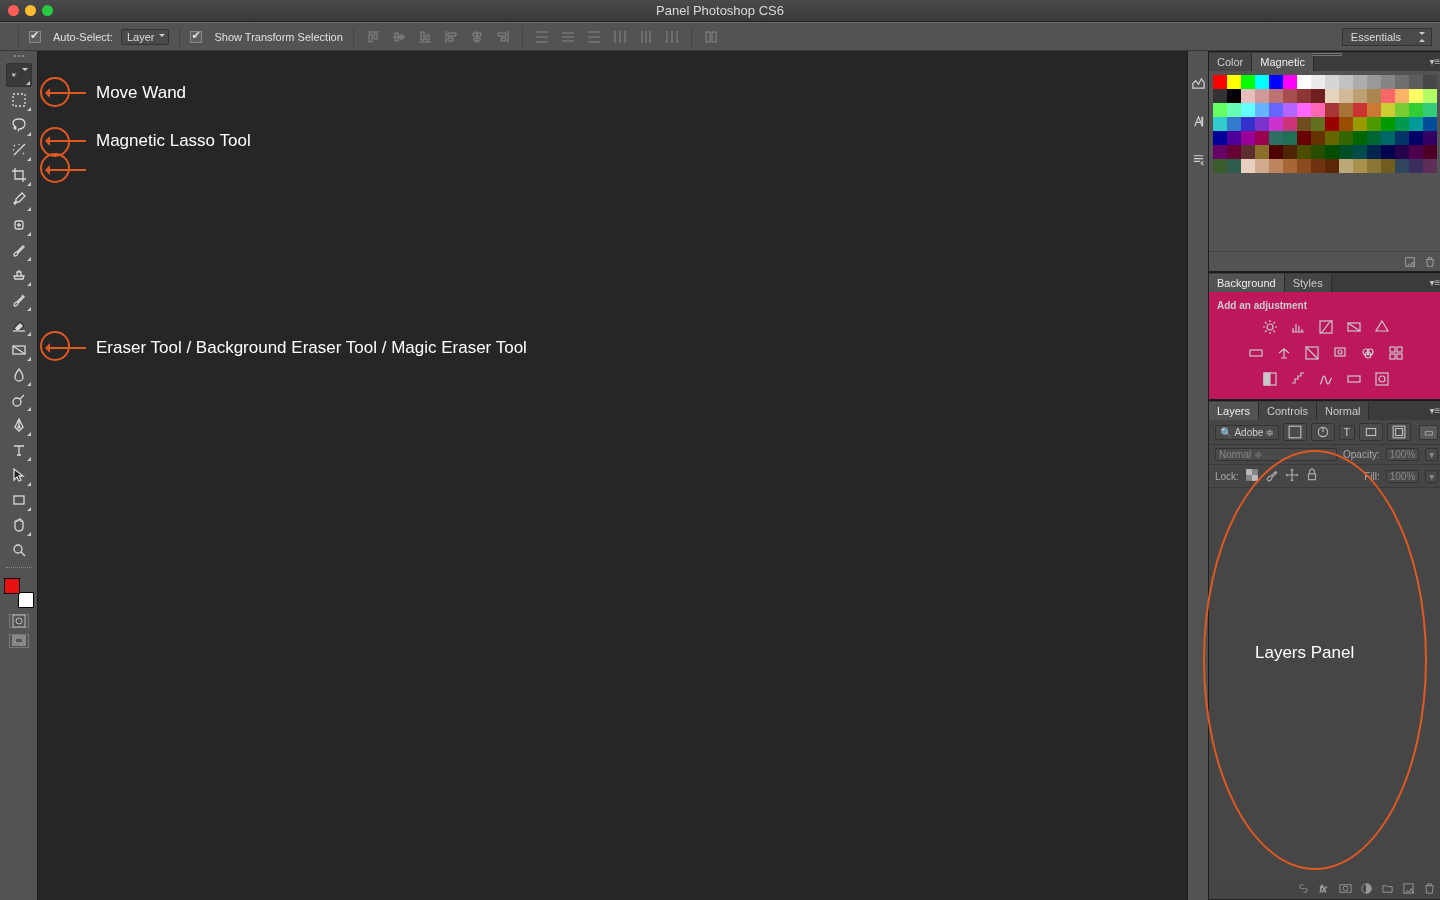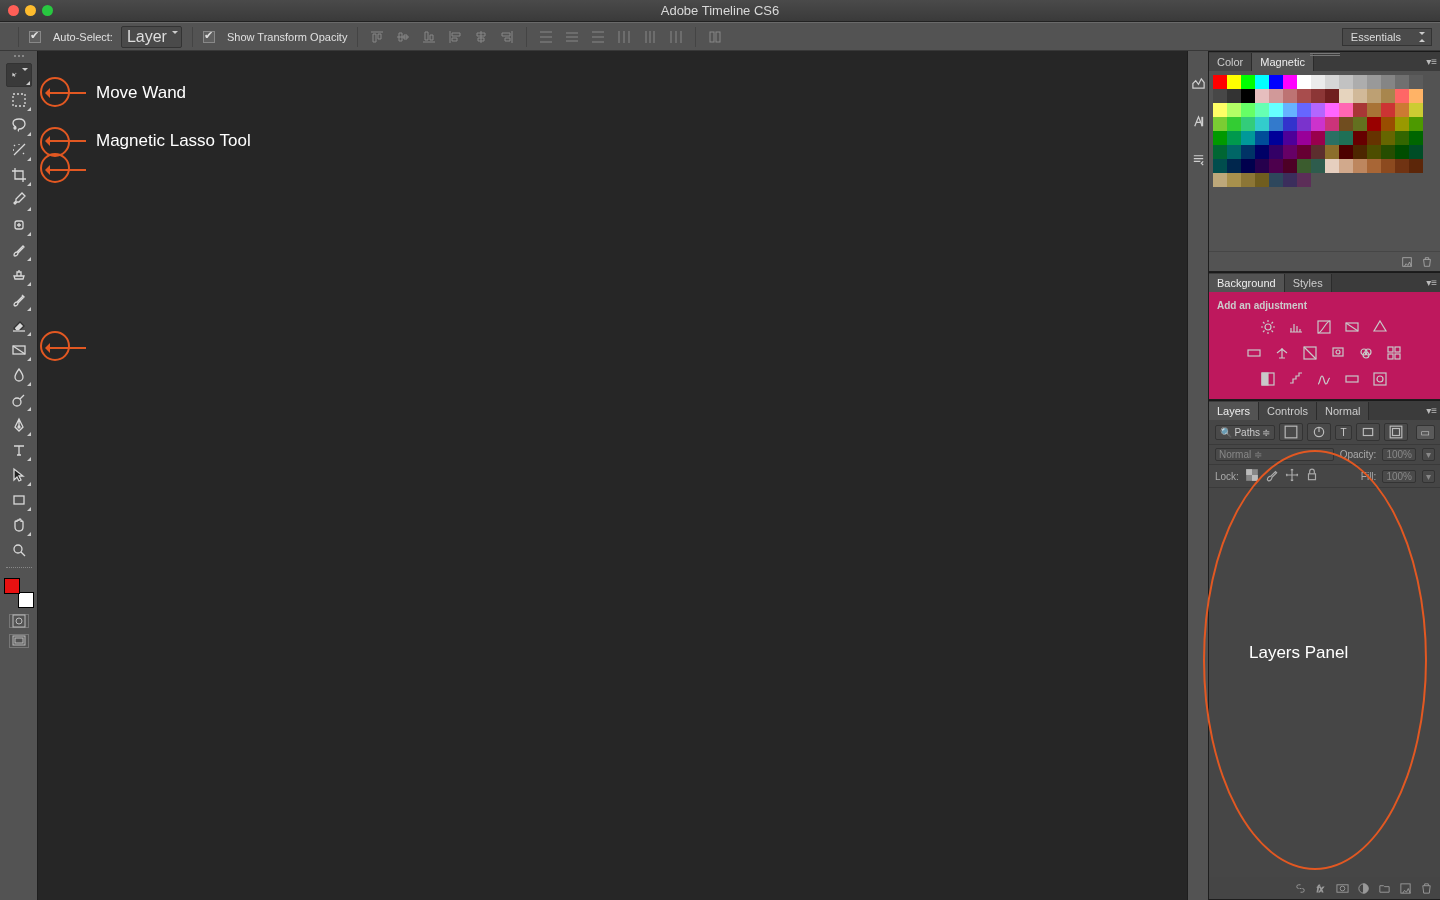--- a/index.html
+++ b/index.html
@@ -7,21 +7,21 @@
   .titlebar{height:22px;background:linear-gradient(#4a4a4a,#3a3a3a);display:flex;align-items:center;position:relative;border-bottom:1px solid #222}
   .traffic{display:flex;gap:6px;padding-left:8px}
   .tl{width:11px;height:11px;border-radius:50%}
   .red{background:#ff5f57}.yellow{background:#febc2e}.green{background:#28c840}
   .titlebar .title{position:absolute;left:50%;transform:translateX(-50%);color:#d9d9d9;font-size:13px}
   .optbar{height:29px;background:#535353;border-bottom:1px solid #383838;border-top:1px solid #6a6a6a;display:flex;align-items:center;padding:0 8px;gap:8px}
   .opt-move{display:flex;align-items:center;color:#d0d0d0}
   .sep{width:1px;height:20px;background:#444;margin:0 2px}
   .chk{width:12px;height:12px;border:1px solid #888;background:#5f5f5f;position:relative;display:inline-block;margin-right:4px}
   .chk.checked::after{content:"✔";position:absolute;top:-3px;left:0;font-size:11px;color:#e0e0e0}
-  .sel{background:#4a4a4a;border:1px solid #333;color:#ddd;font-size:16px;padding:1px 14px 1px 5px;position:relative;border-radius:2px}
+  .sel{background:#4a4a4a;border:1px solid #333;color:#ddd;font-size:11px;padding:1px 14px 1px 5px;position:relative;border-radius:2px}
   .sel::after{content:"";position:absolute;right:3px;top:4px;border:3px solid transparent;border-top-color:#ccc}
   .align-icn{width:18px;height:18px;display:inline-flex;align-items:center;justify-content:center;color:#888}
   .align-icn svg{width:14px;height:14px}
   .spacer{flex:1}
   .workspace-sel{background:#4a4a4a;border:1px solid #333;color:#ddd;font-size:11px;padding:2px 30px 2px 8px;position:relative}
   .workspace-sel::after{content:"";position:absolute;right:6px;top:3px;border:3px solid transparent;border-top-color:#ccc}
   .workspace-sel::before{content:"";position:absolute;right:6px;bottom:3px;border:3px solid transparent;border-bottom-color:#ccc}
   
   .main{display:flex;height:calc(900px - 22px - 29px)}
   .toolcol{width:38px;background:#535353;border-right:1px solid #1e1e1e;display:flex;flex-direction:column;align-items:center;padding-top:4px}
@@ -77,37 +77,37 @@
 </style>
 </head>
 <body>
 
 <div class="titlebar">
   <div class="traffic">
     <div class="tl red"></div>
     <div class="tl yellow"></div>
     <div class="tl green"></div>
   </div>
-  <div class="title">Adobe Timeline CS6</div>
+  <div class="title">Panel Photoshop CS6</div>
 </div>
 
 <div class="optbar">
   <div class="opt-move">
     <svg viewBox="0 0 16 16">
         <path d="M2 2 L2 12 L5 9 L7 13 L9 12 L7 8 L11 8 Z" fill="#d4d4d4" stroke="#222" stroke-width=".6"></path>
         <path d="M10 3 h4 M12 1 v4" stroke="#d4d4d4"></path>
       </svg>
   </div>
   <div class="sep"></div>
   <span class="chk checked"></span>
   <span>Auto-Select:</span>
   <span class="sel">Layer</span>
   <div class="sep"></div>
   <span class="chk checked"></span>
-  <span>Show Transform Opacity</span>
+  <span>Show Transform Selection</span>
   <div class="sep"></div>
   <span class="align-icn">
       <svg viewBox="0 0 14 14">
         <path d="M1 2h12M3 4h3v8h-3zM8 4h3v5h-3z" stroke="#888" fill="none"></path>
       </svg>
     </span>
   <span class="align-icn">
       <svg viewBox="0 0 14 14">
         <path d="M1 7h12M3 3h3v8h-3zM8 5h3v4h-3z" stroke="#888" fill="none"></path>
       </svg>
@@ -335,20 +335,21 @@
 
     <div class="ann-circle" style="top:76px"></div>
     <div class="ann-arrow" style="top:89px;left:8px;width:40px"></div>
     <div class="ann-label" style="top:80px;left:58px">Magnetic Lasso Tool</div>
 
     <div class="ann-circle" style="top:102px"></div>
     <div class="ann-arrow" style="top:118px;left:8px;width:40px"></div>
 
     <div class="ann-circle" style="top:280px"></div>
     <div class="ann-arrow" style="top:296px;left:8px;width:40px"></div>
+    <div class="ann-label" style="top:287px;left:58px">Eraser Tool / Background Eraser Tool / Magic Eraser Tool</div>
 
   </div>
 
   <div class="rstack">
     <div class="iconbar">
       <div class="ic">
           <svg viewBox="0 0 16 16">
             <path d="M2 13V8l3-3 3 4 3-6 3 4v6z"></path>
           </svg>
         </div>
@@ -578,21 +579,21 @@
       </div>
 
       <div class="pnl" style="flex:1">
         <div class="tabrow">
           <div class="tab on">Layers</div>
           <div class="tab">Controls</div>
           <div class="tab">Normal</div>
           <div class="menu">▾≡</div>
         </div>
         <div class="layers-opts">
-          <span class="pill">🔍<span>Paths</span> ≑</span>
+          <span class="pill">🔍<span>Adobe</span> ≑</span>
           <span class="pill">
               <svg class="tiny-ic" viewBox="0 0 12 12">
                 <rect x="1" y="1" width="10" height="10" stroke="#bbb" fill="none"></rect>
               </svg>
             </span>
           <span class="pill">
               <svg class="tiny-ic" viewBox="0 0 12 12">
                 <circle cx="6" cy="6" r="4" stroke="#bbb" fill="none"></circle>
                 <path d="M6 6V2" stroke="#bbb"></path>
               </svg>
@@ -636,21 +637,21 @@
                 <rect x="3" y="5" width="6" height="5" stroke="#aaa" fill="none"></rect>
                 <path d="M4 5V3a2 2 0 014 0v2" stroke="#aaa" fill="none"></path>
               </svg></span>
           <span style="flex:1"></span>
           <span>Fill:</span>
           <span class="field">100%</span>
             <span class="field">▾</span>
         </div>
         <div class="layers-body">
           <div class="ann-ellipse" style="left:-6px;top:-38px;width:224px;height:420px"></div>
-          <div class="ann-label" style="top:155px;left:40px">Layers Panel</div>
+          <div class="ann-label" style="top:155px;left:46px">Layers Panel</div>
         </div>
         <div class="layers-foot">
           <svg viewBox="0 0 14 14">
               <path d="M5 7a2 2 0 010-4h2M9 7a2 2 0 010 4H7M6 7h2"></path>
             </svg>
           <svg viewBox="0 0 14 14">
               <text x="2" y="11" font-size="9" font-style="italic" fill="#999">fx</text>
             </svg>
           <svg viewBox="0 0 14 14">
               <rect x="1" y="3" width="12" height="8"></rect>

